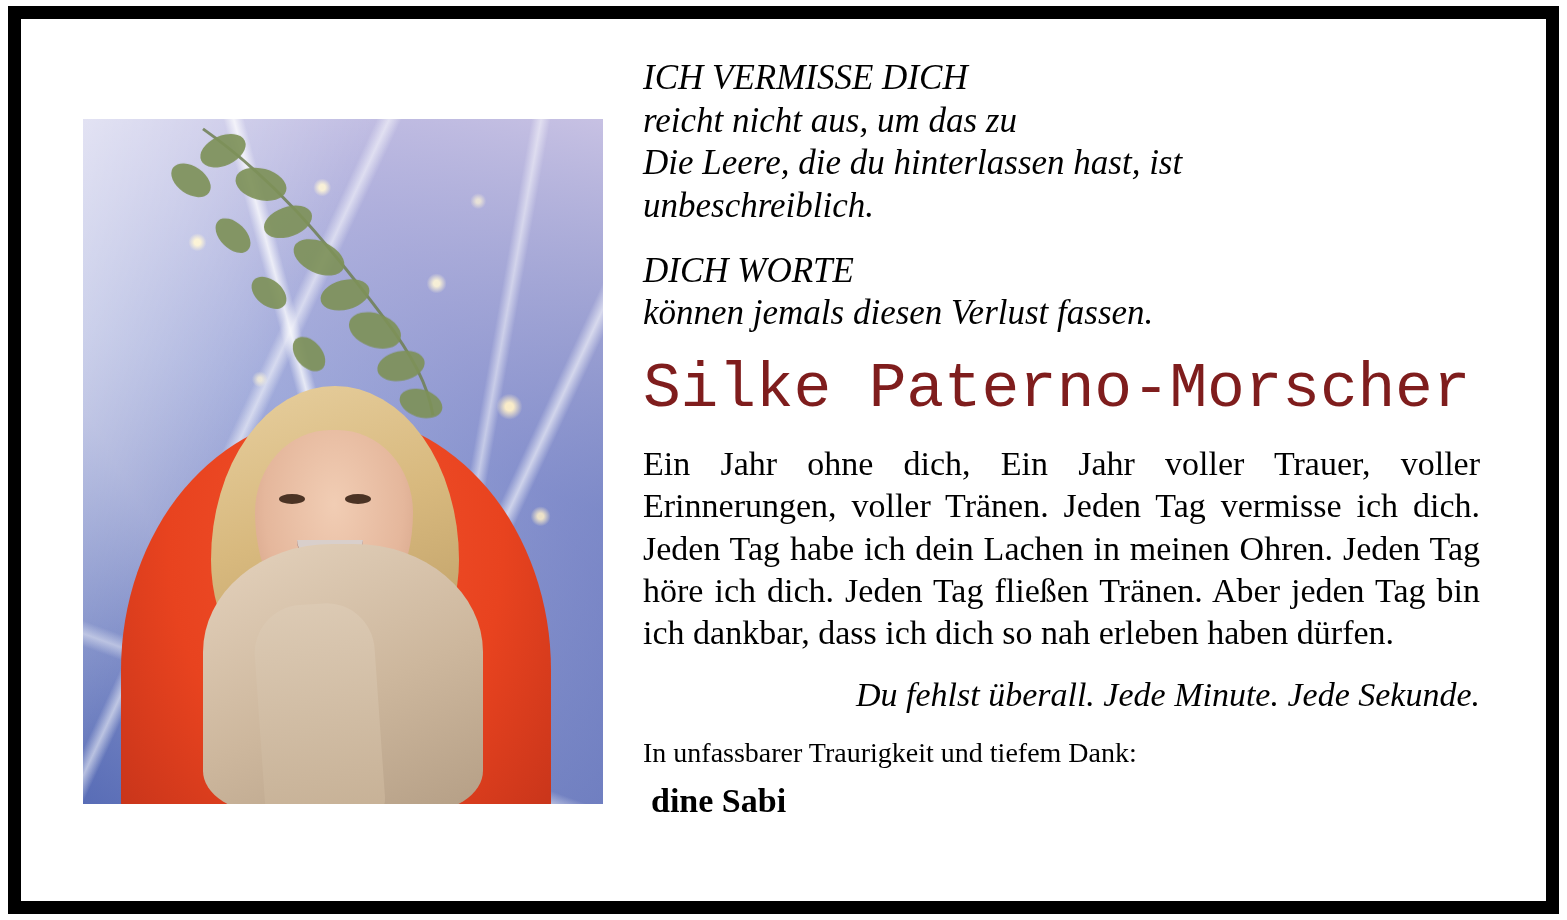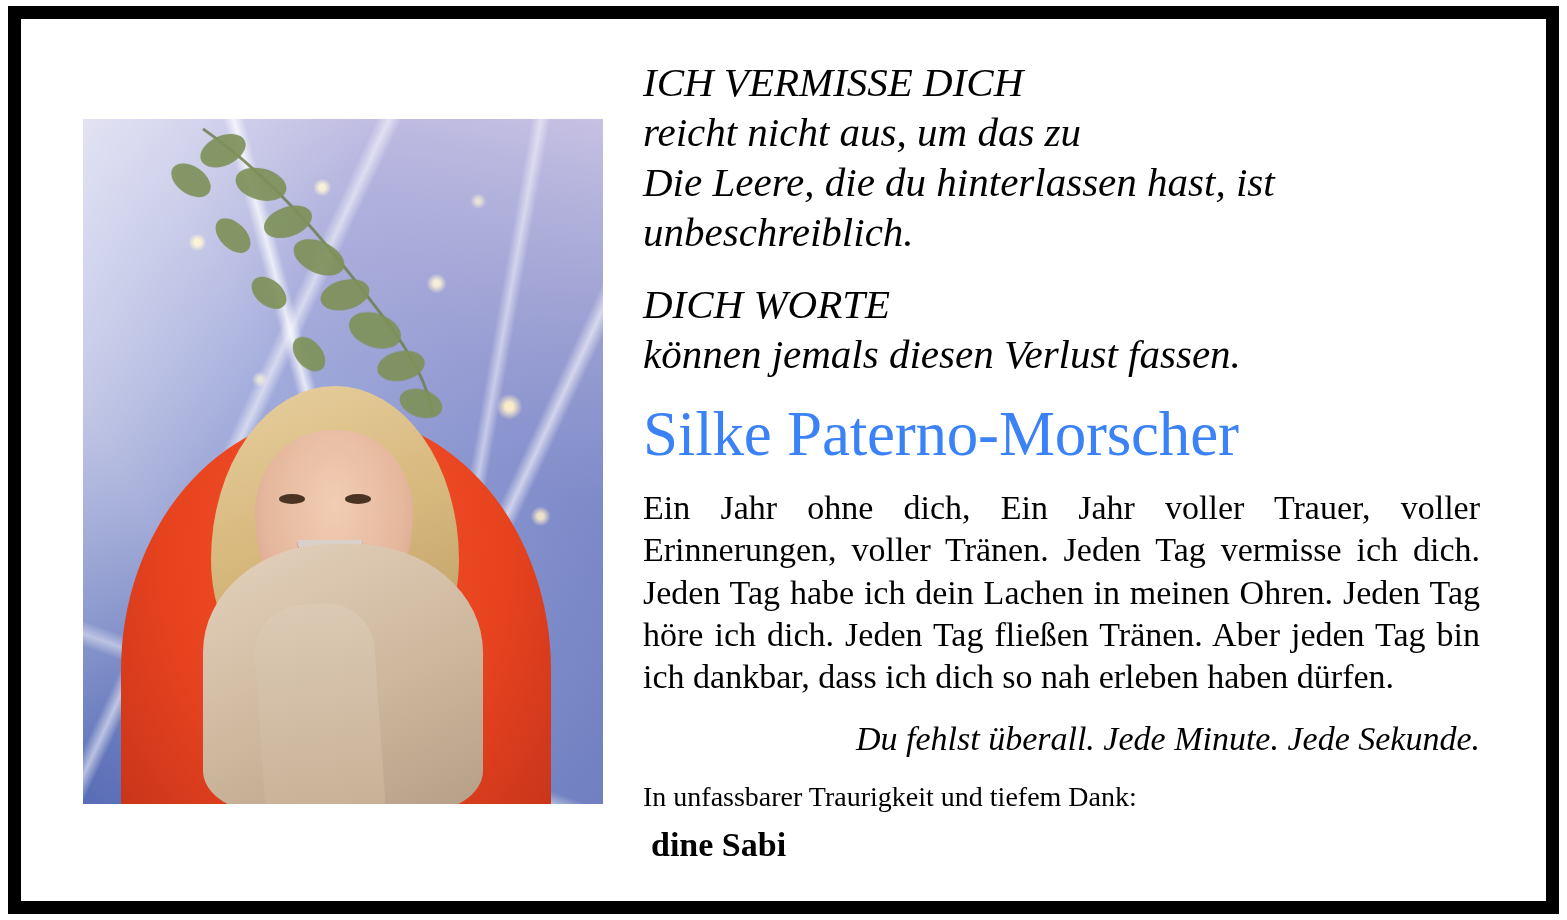--- a/index.html
+++ b/index.html
@@ -170,35 +170,36 @@
 
   
   .text-col {
     flex: 1 1 auto;
     padding: 38px 66px 0 22px;
     box-sizing: border-box;
   }
 
   .verse {
     font-style: italic;
-    font-size: 41px;
+    font-size: 35px;
     line-height: 1.22;
     color: #000000;
     margin: 0 0 22px 0;
   }
   .verse .caps {
     display: block;
   }
 
   .name {
     font-size: 63px;
     line-height: 1.05;
-    color: #3b82f6;
+    color: #7f1d1d;
     margin: 14px 0 20px 0;
     letter-spacing: -0.2px;
+    font-family: Liberation Mono, monospace;
   }
 
   .body-text {
     font-size: 34px;
     line-height: 1.24;
     color: #000000;
     margin: 8px 0 20px 0;
     text-align: justify;
   }
   .body-text.no-justify {

